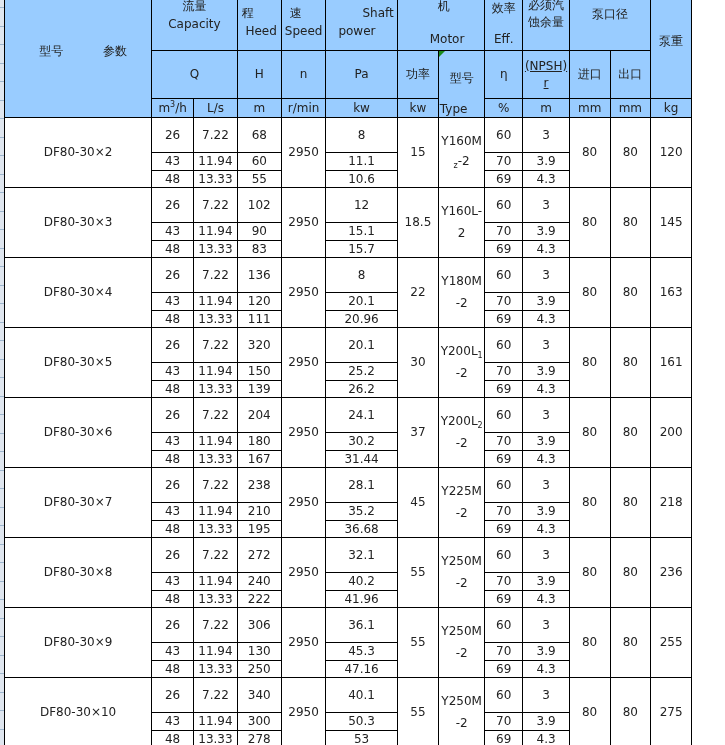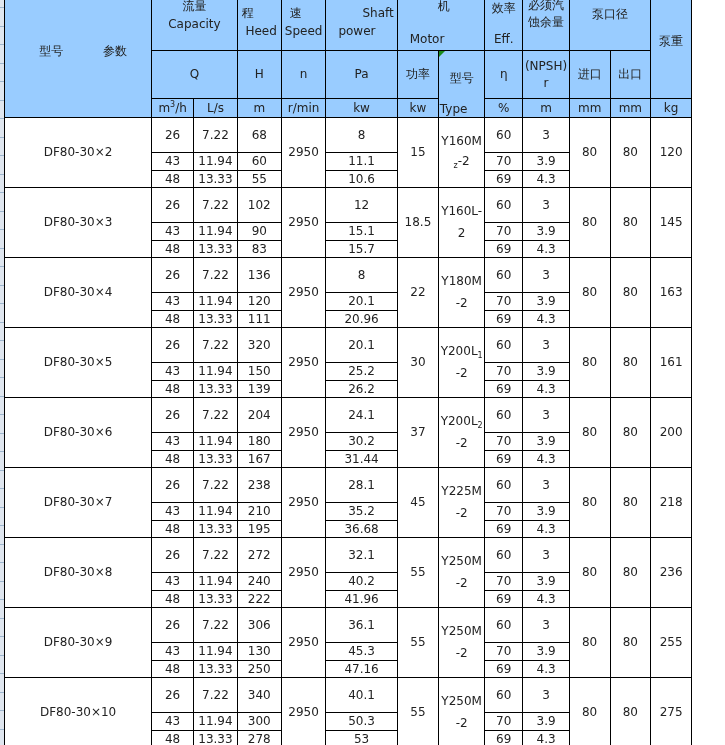--- a/index.html
+++ b/index.html
@@ -97,21 +97,21 @@
       <td class="hd hdrtwo" style="vertical-align:bottom;padding-bottom:10px;">
         <div style="text-align:left;padding-left:8px;">速</div>
         <div>Speed</div>
       </td>
       <td class="hd hdrtwo" style="vertical-align:bottom;padding-bottom:10px;">
         <div style="text-align:right;padding-right:3px;padding-left:36px;">Shaft</div>
         <div style="text-align:left;padding-left:12px;">power</div>
       </td>
       <td class="hd hdrtwo" colspan="2" style="position:relative;">
         <div style="position:absolute;top:12px;left:40px;">机</div>
-        <div style="position:absolute;bottom:2px;left:12px;">Motor</div>
+        <div style="position:absolute;bottom:2px;left:32px;">Motor</div>
       </td>
       <td class="hd hdrtwo" style="position:relative;">
         <div style="position:absolute;top:14px;left:0;right:0;">效率</div>
         <div style="position:absolute;bottom:2px;left:0;right:0;">Eff.</div>
       </td>
       <td class="hd hdrtwo" style="white-space:normal;vertical-align:top;padding-top:12px;">
         <div style="width:40px;margin:0 auto;white-space:normal;line-height:1.45;">必须汽蚀余量</div>
       </td>
       <td class="hd" colspan="2" style="vertical-align:top;padding-top:22px;">
         <span>泵口径</span>
@@ -126,21 +126,21 @@
       <td class="hd">n</td>
       <td class="hd">Pa</td>
       <td class="hd">功率</td>
       <td class="hd" rowspan="2" style="position:relative;">
         <div style="position:absolute;top:20px;left:0;right:0;">型号</div>
         <div style="position:absolute;bottom:0;left:0;right:16px;">Type</div>
         <div class="comment-mark" style="top:0;left:0;"></div>
       </td>
       <td class="hd">η</td>
       <td class="hd" style="white-space:normal;">
-        <div style="width:44px;margin:0 auto;white-space:normal;line-height:1.4;">(NPSH) r</div>
+        <div style="width:44px;margin:0 auto;white-space:normal;line-height:1.4;text-decoration:underline;">(NPSH) r</div>
       </td>
       <td class="hd">进口</td>
       <td class="hd">出口</td>
     </tr>
     <tr style="height:19px">
       <td class="hd"><span>m</span><span class="sup">3</span><span>/h</span></td>
       <td class="hd">L/s</td>
       <td class="hd">m</td>
       <td class="hd">r/min</td>
       <td class="hd">kw</td>

